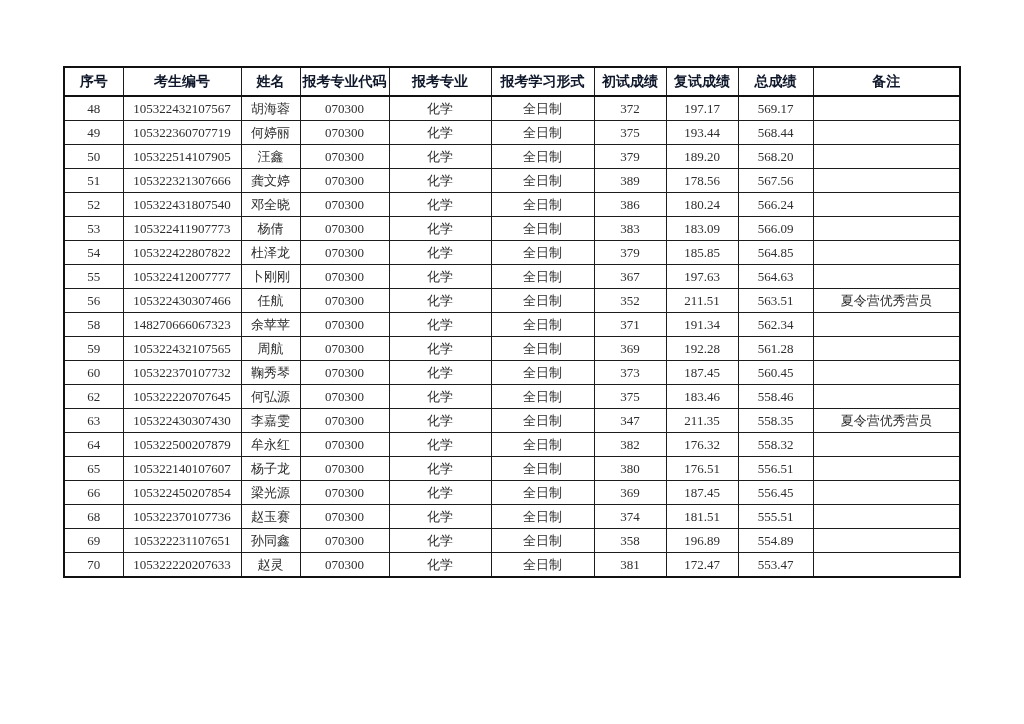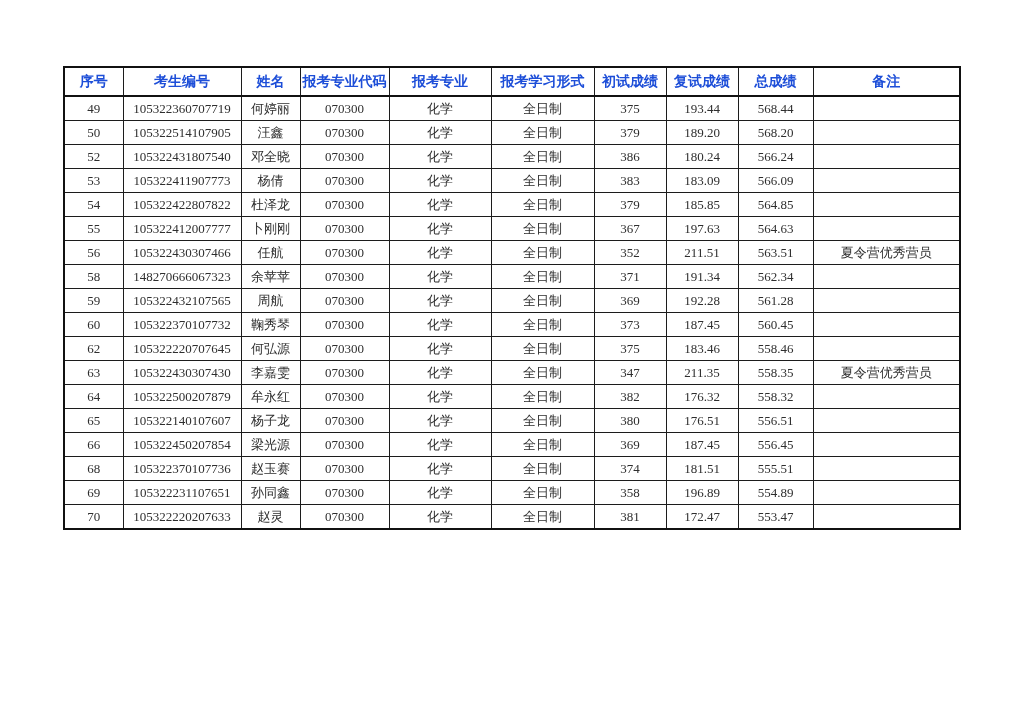--- a/index.html
+++ b/index.html
@@ -36,21 +36,21 @@
     font-size: 13px;
     line-height: 1;
     height: 23px;
     overflow: hidden;
     white-space: nowrap;
   }
   table.results th {
     height: 27px;
     font-size: 14px;
     font-weight: bold;
-    color: #1d4ed8;
+    color: #0f172a;
     border-bottom: 2px solid #111111;
   }
   table.results {
     border: 2px solid #111111;
   }
   
   col.c0 { width: 59px; }
   col.c1 { width: 118px; }
   col.c2 { width: 59px; }
   col.c3 { width: 89px; }
@@ -87,20 +87,32 @@
           <th>报考专业</th>
           <th>报考学习形式</th>
           <th>初试成绩</th>
           <th>复试成绩</th>
           <th>总成绩</th>
           <th>备注</th>
         </tr>
     </thead>
     <tbody>
         <tr>
+          <td>48</td>
+          <td>105322432107567</td>
+          <td>胡海蓉</td>
+          <td>070300</td>
+          <td>化学</td>
+          <td>全日制</td>
+          <td>372</td>
+          <td>197.17</td>
+          <td>569.17</td>
+          <td></td>
+        </tr>
+        <tr>
           <td>49</td>
           <td>105322360707719</td>
           <td>何婷丽</td>
           <td>070300</td>
           <td>化学</td>
           <td>全日制</td>
           <td>375</td>
           <td>193.44</td>
           <td>568.44</td>
           <td></td>
@@ -108,20 +120,32 @@
         <tr>
           <td>50</td>
           <td>105322514107905</td>
           <td>汪鑫</td>
           <td>070300</td>
           <td>化学</td>
           <td>全日制</td>
           <td>379</td>
           <td>189.20</td>
           <td>568.20</td>
+          <td></td>
+        </tr>
+        <tr>
+          <td>51</td>
+          <td>105322321307666</td>
+          <td>龚文婷</td>
+          <td>070300</td>
+          <td>化学</td>
+          <td>全日制</td>
+          <td>389</td>
+          <td>178.56</td>
+          <td>567.56</td>
           <td></td>
         </tr>
         <tr>
           <td>52</td>
           <td>105322431807540</td>
           <td>邓全晓</td>
           <td>070300</td>
           <td>化学</td>
           <td>全日制</td>
           <td>386</td>

